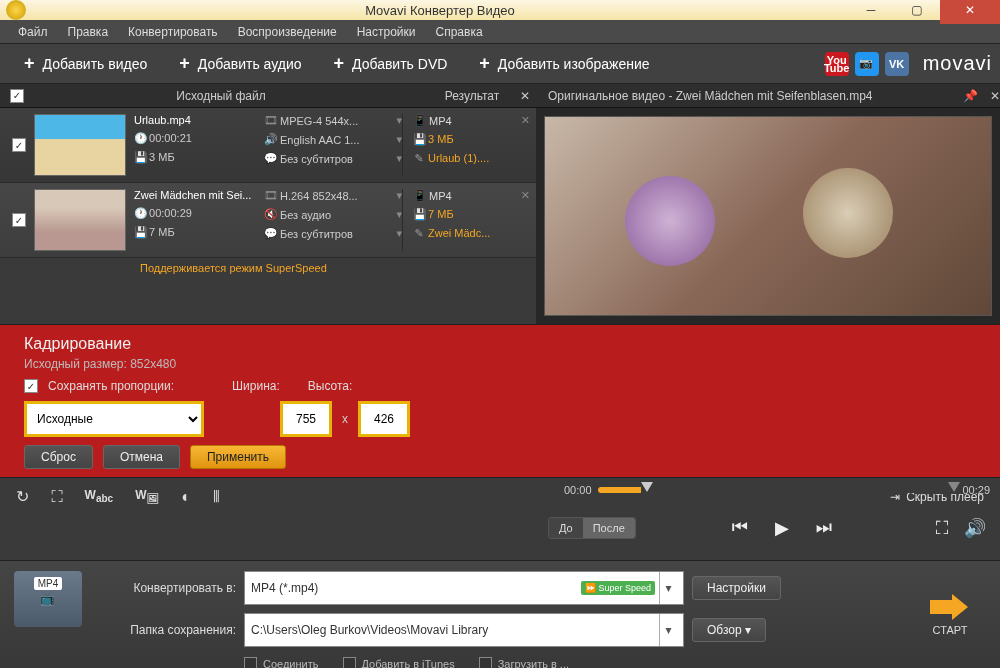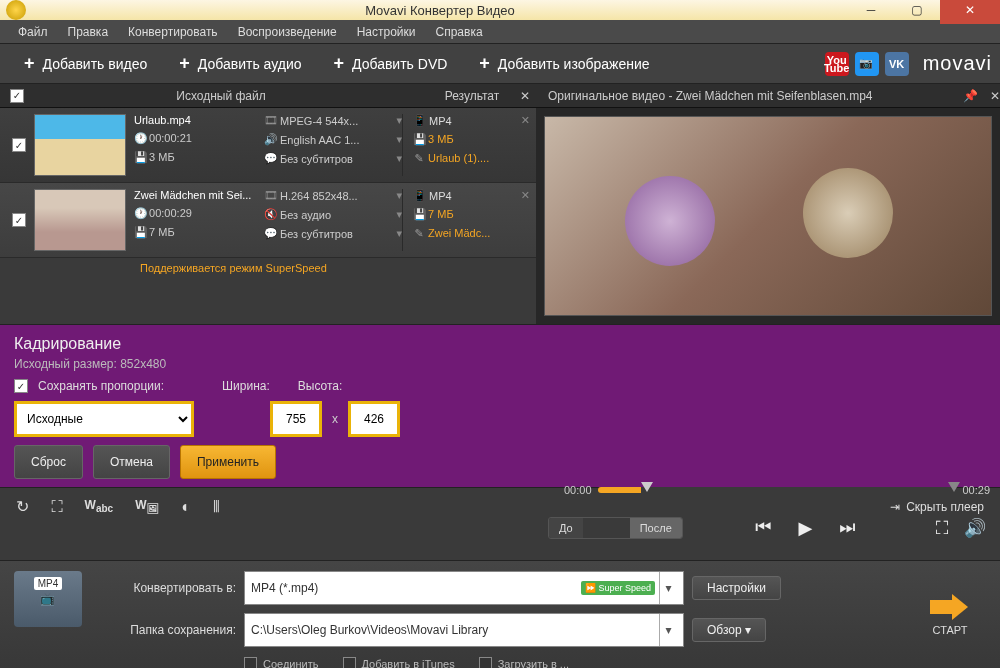--- a/index.html
+++ b/index.html
@@ -60,46 +60,46 @@
 .superspeed { color: #f5a623; font-size: 11px; padding: 4px 14px 4px 140px; }
 
 .miniic { width: 12px; display: inline-block; text-align: center; color: #999; }
 
 
 .preview-img { flex: 1; background: linear-gradient(135deg,#c8b8a8 0%,#8a6858 50%,#604838 100%); border: 1px solid #555; position: relative; overflow: hidden; }
 .preview-img::before { content:""; position:absolute; left:18%; top:30%; width:90px; height:90px; background: radial-gradient(circle,#d4b8e0,#8a5aa0); border-radius:50%; opacity:0.9; }
 .preview-img::after { content:""; position:absolute; right:22%; top:26%; width:90px; height:90px; background: radial-gradient(circle,#f0e8d0,#a08860); border-radius:50%; opacity:0.8; }
 
 
-.croppanel { background: #701a75; padding: 10px 14px 8px; border-top: 1px solid #222; }
+.croppanel { background: #b91c1c; padding: 10px 24px 8px; border-top: 1px solid #222; }
 .croppanel h3 { font-size: 16px; font-weight: normal; color: #eee; margin-bottom: 4px; }
 .croppanel .srcsize { font-size: 12px; color: #bbb; margin-bottom: 8px; }
 .croprow { display: flex; align-items: center; gap: 10px; margin-bottom: 8px; }
 .check { width: 14px; height: 14px; background: #fff; border: 1px solid #888; display: inline-flex; align-items: center; justify-content: center; color: #333; font-size: 10px; }
 .dimlbls { display: flex; gap: 28px; margin-left: 48px; }
 select, input[type=text] { background: #fff; border: 3px solid #eab308; height: 36px; padding: 0 6px; font-size: 12px; }
 .sel-src { width: 180px; }
 .dimx { color: #ccc; }
 .inp-dim { width: 52px; text-align: center; }
 .btnrow { display: flex; gap: 10px; margin-top: 6px; }
-.btn { height: 34px; padding: 0 16px; border: 1px solid #666; background: linear-gradient(#555,#444); color: #eee; border-radius: 3px; cursor: pointer; font-size: 12px; }
+.btn { height: 24px; padding: 0 16px; border: 1px solid #666; background: linear-gradient(#555,#444); color: #eee; border-radius: 3px; cursor: pointer; font-size: 12px; }
 .btn.primary { background: linear-gradient(#f7b733,#e09410); color: #222; border-color: #b87400; }
 
 
 .toolicons { height: 38px; background: #3a3a3a; display: flex; align-items: center; gap: 22px; padding: 0 16px; border-top: 1px solid #222; }
 .tic { color: #ddd; font-size: 16px; cursor: pointer; }
 .hideplayer { margin-left: auto; display: flex; align-items: center; gap: 6px; color: #ddd; font-size: 12px; cursor: pointer; }
 
 
 .playerseek { position: absolute; left: 564px; right: 10px; top: 484px; display:flex; align-items:center; gap:6px; color:#ccc; font-size:11px; }
 .seekbar { flex:1; height: 6px; background: linear-gradient(90deg,#f5a623 0%,#f5a623 12%,#3a3a3a 12%); border-radius:3px; position:relative; }
 .seekbar .knob { position:absolute; left:12%; top:-5px; width:0; height:0; border-left:6px solid transparent; border-right:6px solid transparent; border-top:10px solid #ccc; }
 .seekbar .knob2 { position:absolute; right:-4px; top:-5px; width:0; height:0; border-left:6px solid transparent; border-right:6px solid transparent; border-top:10px solid #888; }
 .playerctrl { position: absolute; left: 548px; right: 10px; top: 510px; height: 36px; display:flex; align-items:center; gap:6px; }
-.toggle { display:flex; border:1px solid #555; border-radius:3px; overflow:hidden;gap:47px; }
+.toggle { display:flex; border:1px solid #555; border-radius:3px; overflow:hidden; }
 .toggle .t { padding: 4px 10px; background:#444; color:#ddd; font-size:11px; cursor:pointer; }
 .toggle .t.active { background:#666; }
 .mediabtn { color:#eee; font-size:18px; cursor:pointer; width:28px; text-align:center; }
 .mediacenter { flex:1; display:flex; justify-content:center; gap:14px; }
 
 
 .bottompanel { position: absolute; left:0; right:0; bottom:0; height: 108px; background: linear-gradient(#454545,#383838); border-top: 1px solid #222; display:flex; padding: 10px 14px; gap: 14px; }
 .mp4box { width: 68px; height: 56px; background: linear-gradient(#6a7a8a,#4a5a6a); border-radius:4px; position:relative; display:flex; align-items:center; justify-content:center; }
 .mp4box .lbl { position:absolute; top:6px; background:#fff; color:#333; font-size:10px; padding:1px 4px; border-radius:2px; }
 .bottomfields { flex:1; display:flex; flex-direction:column; gap:8px; }

